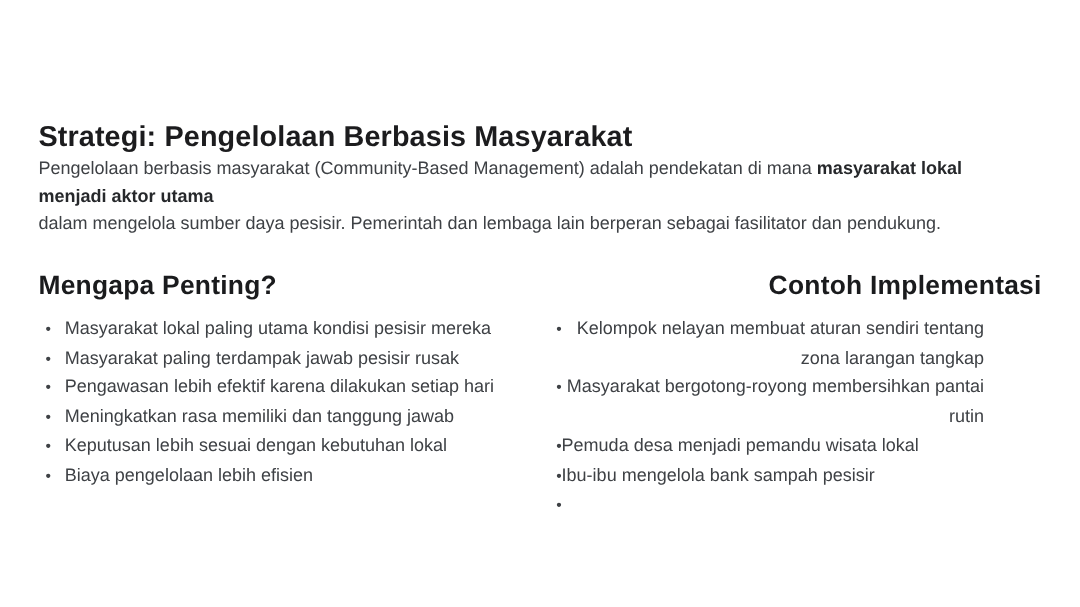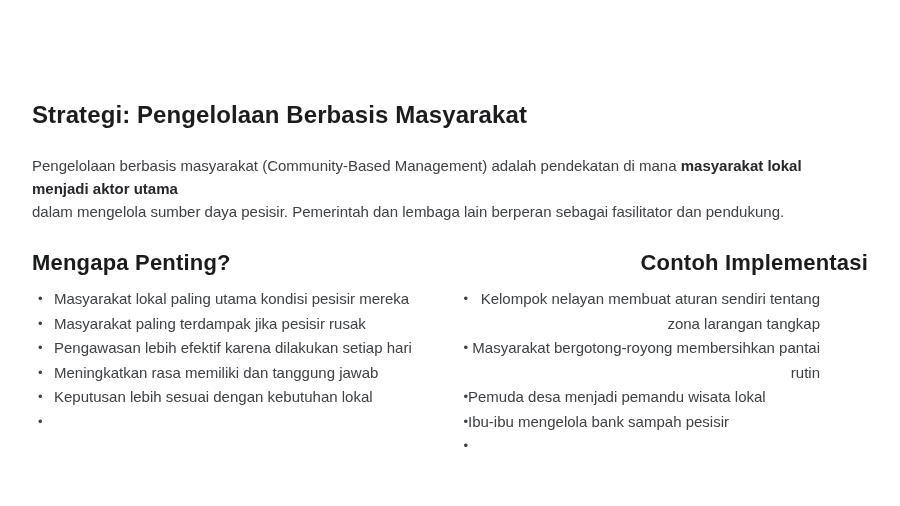--- a/index.html
+++ b/index.html
@@ -23,21 +23,20 @@
   }
   .slide-title{
     padding-top:101px;
     font-size:24px;
     line-height:28px;
     font-weight:800;
     letter-spacing:.1px;
     color:var(--title);
   }
   .intro{
-    margin-top:25px;
     font-size:15px;
     line-height:23px;
     color:var(--body);
     max-width:800px;
   }
   .intro b{
     color:#26282b;
     font-weight:700;
   }
   .columns{
@@ -88,36 +87,37 @@
 
     <div class="col-left">
       <h2 class="col-heading">Mengapa Penting?</h2>
       <ul class="bullet-list">
         <li>
             <span class="bullet">•</span>
             <span class="li-text">Masyarakat lokal paling utama kondisi pesisir mereka</span>
           </li>
         <li>
             <span class="bullet">•</span>
-            <span class="li-text">Masyarakat paling terdampak jika pesisir rusak</span>
+            <span class="li-text">Masyarakat paling terdampak jawab pesisir rusak</span>
           </li>
         <li>
             <span class="bullet">•</span>
             <span class="li-text">Pengawasan lebih efektif karena dilakukan setiap hari</span>
           </li>
         <li>
             <span class="bullet">•</span>
             <span class="li-text">Meningkatkan rasa memiliki dan tanggung jawab</span>
           </li>
         <li>
             <span class="bullet">•</span>
             <span class="li-text">Keputusan lebih sesuai dengan kebutuhan lokal</span>
           </li>
         <li>
             <span class="bullet">•</span>
+            <span class="li-text">Biaya pengelolaan lebih efisien</span>
           </li>
       </ul>
     </div>
 
     <div class="col-right">
       <h2 class="col-heading">Contoh Implementasi</h2>
       <ul class="bullet-list">
         <li>
             <span class="bullet">•</span>
             <span class="li-text">Kelompok nelayan membuat aturan sendiri tentang zona larangan tangkap</span>

